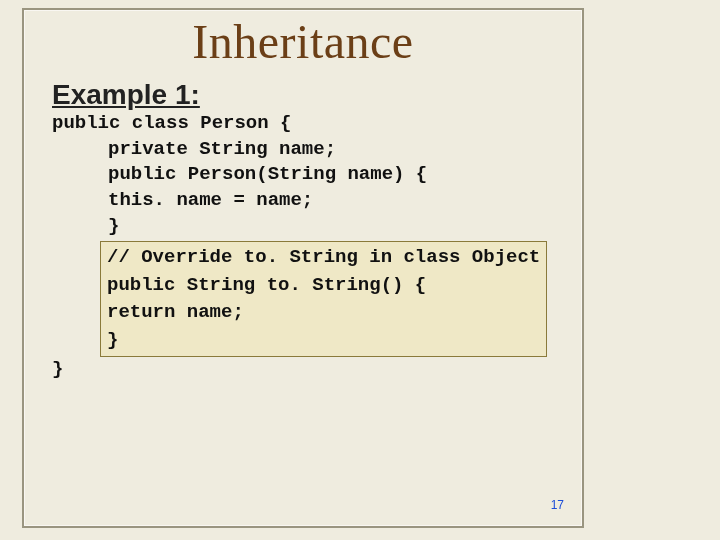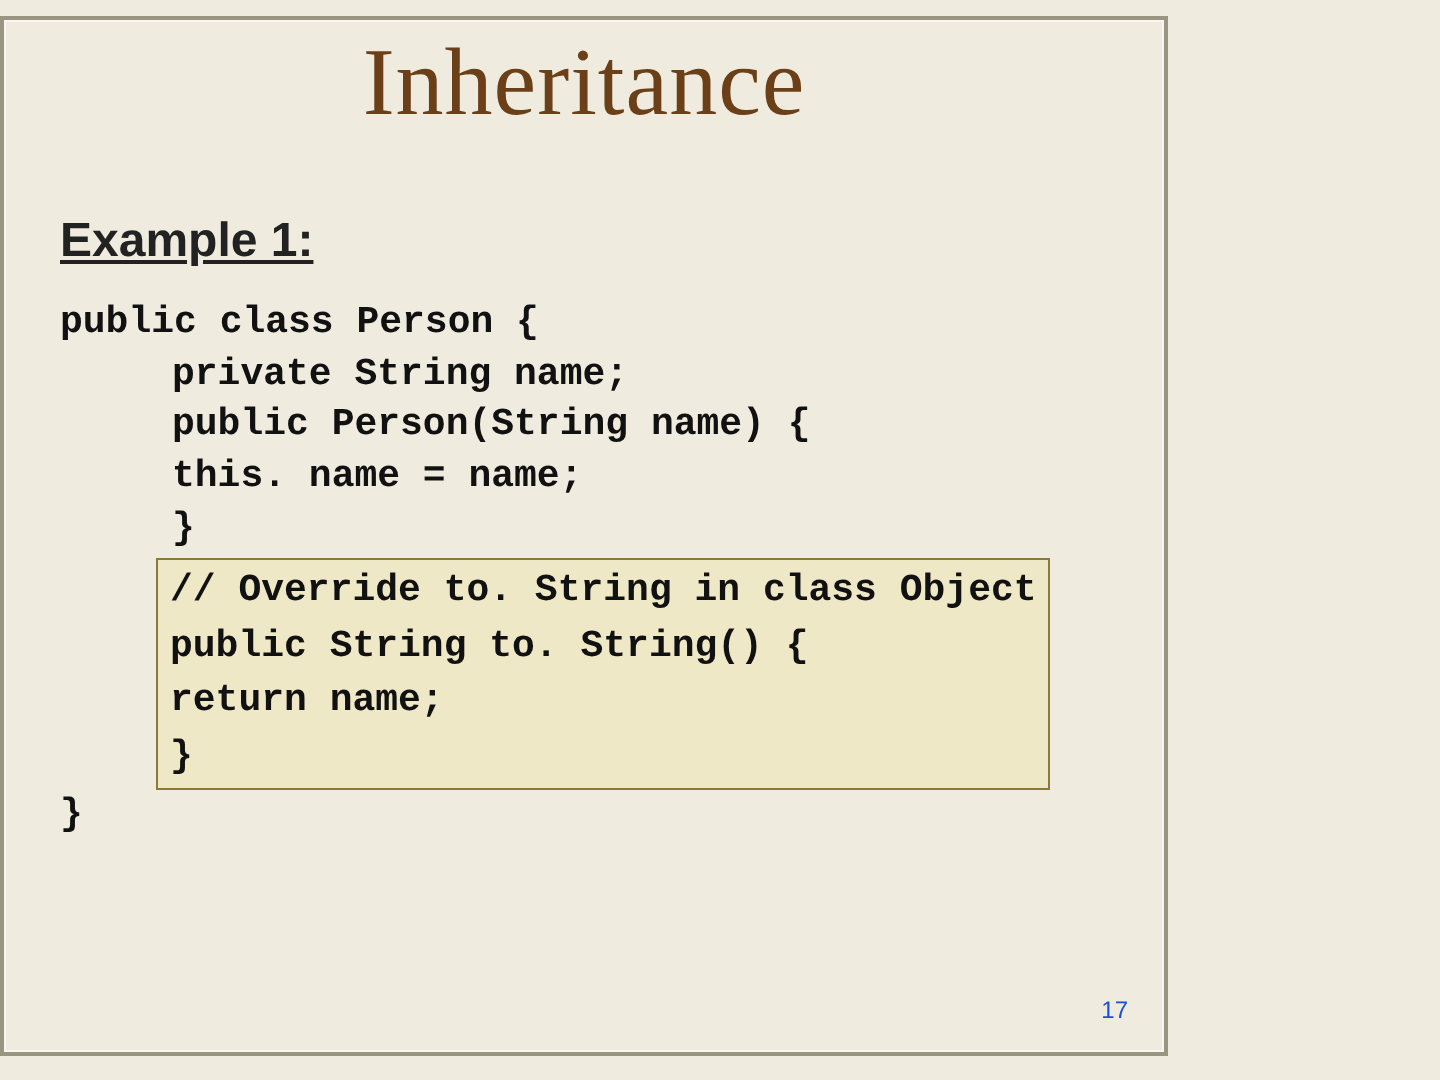--- a/index.html
+++ b/index.html
@@ -7,21 +7,21 @@
     padding: 0;
     width: 720px;
     height: 540px;
     font-family: Georgia, 'Times New Roman', serif;
     background: #efecdf;
   }
   .slide {
     box-sizing: border-box;
     width: 596px;
     height: 540px;
-    padding: 8px 12px 12px 0;
+    padding: 8px 12px 12px 22px;
     position: relative;
     border-radius: 20px;
   }
   .inner {
     box-sizing: border-box;
     width: 100%;
     height: 100%;
     border: 2px solid #9a9580;
     background: #efecdf;
     box-shadow: inset 0 0 0 1px rgba(255,255,255,0.6);
@@ -32,29 +32,28 @@
     margin: 0;
     padding-top: 4px;
     text-align: center;
     font-family: Georgia, 'Times New Roman', serif;
     font-weight: 400;
     font-size: 48px;
     color: #6b3f17;
     letter-spacing: 0.5px;
   }
   .subhead {
-    margin-top: 38px;
+    margin-top: 10px;
     font-family: Arial, Helvetica, sans-serif;
-    font-size: 24px;
+    font-size: 28px;
     font-weight: bold;
     color: #222;
     text-decoration: underline;
   }
   .codeblock {
-    margin-top: 14px;
     font-family: "Courier New", Courier, monospace;
     font-weight: bold;
     font-size: 19px;
     line-height: 1.35;
     color: #111;
     white-space: pre;
   }
   .codeblock .indent {
     display: inline-block;
     padding-left: 56px;

